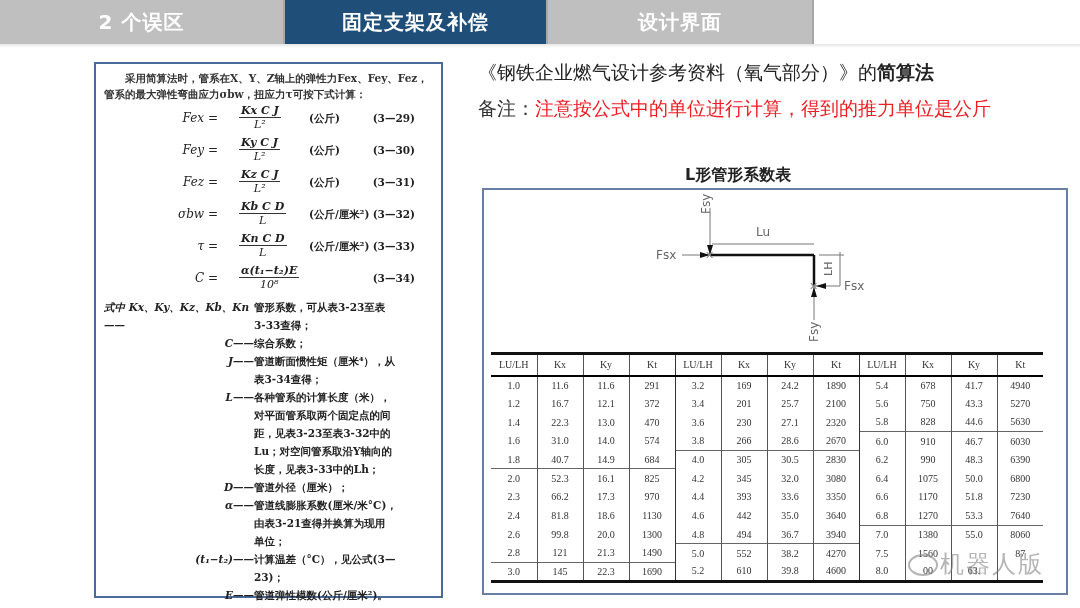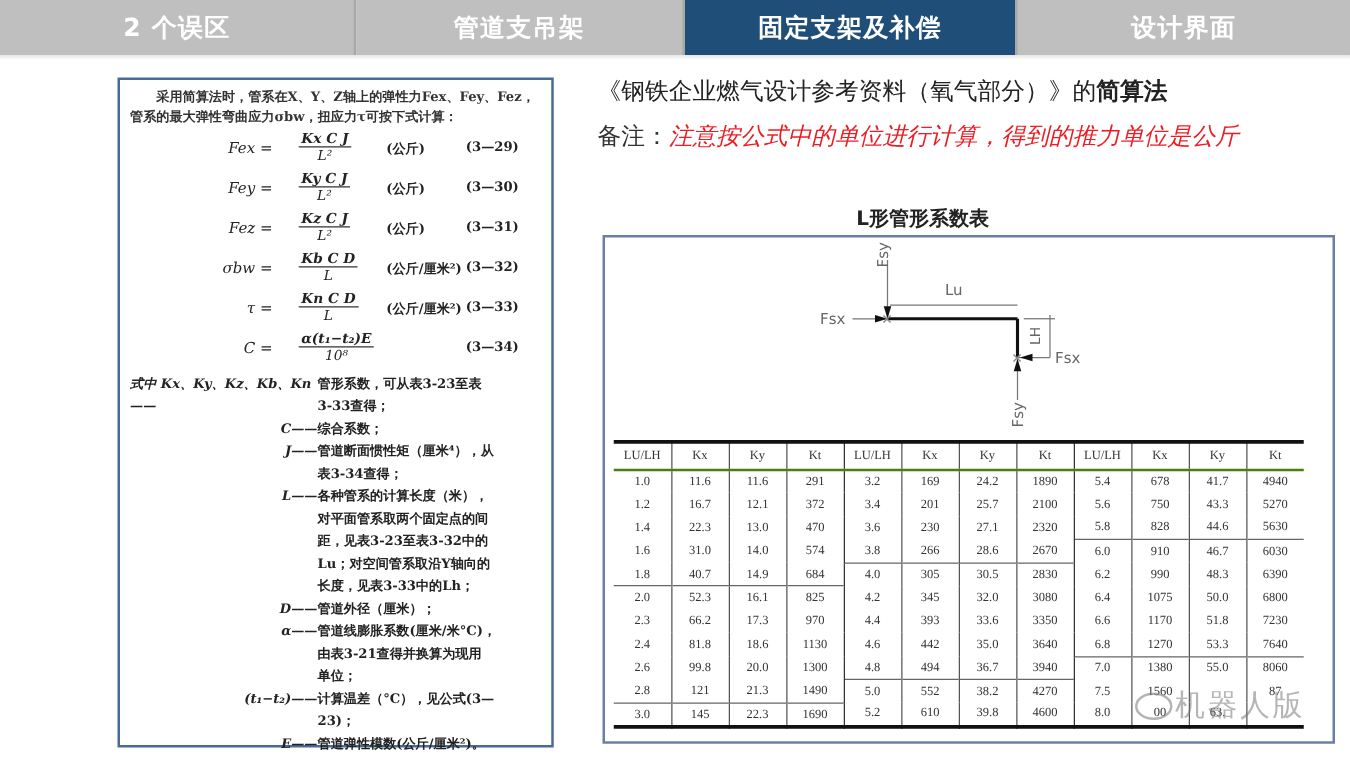--- a/index.html
+++ b/index.html
@@ -36,48 +36,47 @@
   .def { display: flex; }
   .def .sym { width: 150px; text-align: right; font-style: italic; flex-shrink: 0; }
   .def .sym.first { width: 150px; text-align: left; }
   .def .txt { width: 195px; }
   .def .txt span { display: block; }
 
   
   .ref-title { position: absolute; left: 478px; top: 60px; font-size: 19px; color: #222; white-space: nowrap; }
   .ref-title b { font-weight: bold; }
   .note { position: absolute; left: 478px; top: 96px; font-size: 19px; color: #333; white-space: nowrap; }
-  .note .red { color: #ee1c24; font-style: italic; }
+  .note .red { color: #ee1c24; }
   .table-caption { position: absolute; left: 685px; top: 165px; font-size: 16px; font-weight: bold; color: #222; }
 
   .figure { position: absolute; left: 482px; top: 188px; width: 586px; height: 407px;
             border: 2px solid #6a7fa6; background: #ffffff; }
   .diagram { position: absolute; left: 0; top: 0; width: 582px; height: 158px; }
 
   table.coef { position: absolute; left: 7px; top: 162px; border-collapse: collapse;
                font-family: "Liberation Serif", "DejaVu Serif", serif; font-size: 10px; color: #333; }
   table.coef th, table.coef td { width: 46px; height: 18.7px; text-align: center; font-weight: normal; padding: 0; }
-  table.coef thead tr { border-top: 3px solid #111; border-bottom: 2px solid #4d7c0f; }
+  table.coef thead tr { border-top: 3px solid #111; border-bottom: 2px solid #000000; }
   table.coef thead th { height: 22px; }
   table.coef tbody tr.last { border-bottom: 3px solid #111; }
   table.coef .cl { border-left: 1px solid #555; }
   table.coef .gsep { border-left: 1.5px solid #333; }
   table.coef .bt { border-top: 1px solid #666; }
 
   .watermark { position: absolute; left: 908px; top: 548px; font-size: 24px; color: rgba(120,120,120,0.55);
                font-weight: normal; letter-spacing: 2px; }
   .watermark .logo { display: inline-block; width: 30px; height: 22px; border: 2px solid rgba(130,130,130,0.6);
                      border-radius: 50%; vertical-align: middle; margin-right: 2px; }
 </style>
 </head>
 <body>
 
 <div class="tabs">
   <div class="tab">2 个误区</div>
-  <div class="tab">管道支吊架</div>
   <div class="tab active">固定支架及补偿</div>
   <div class="tab">设计界面</div>
 </div>
 <div class="tabs-shadow"></div>
 
 <div class="doc">
   <div class="intro">采用简算法时，管系在X、Y、Z轴上的弹性力Fex、Fey、Fez，管系的最大弹性弯曲应力σbw，扭应力τ可按下式计算：</div>
 
   <div class="eq">
     <span class="lhs">Fex =</span>

